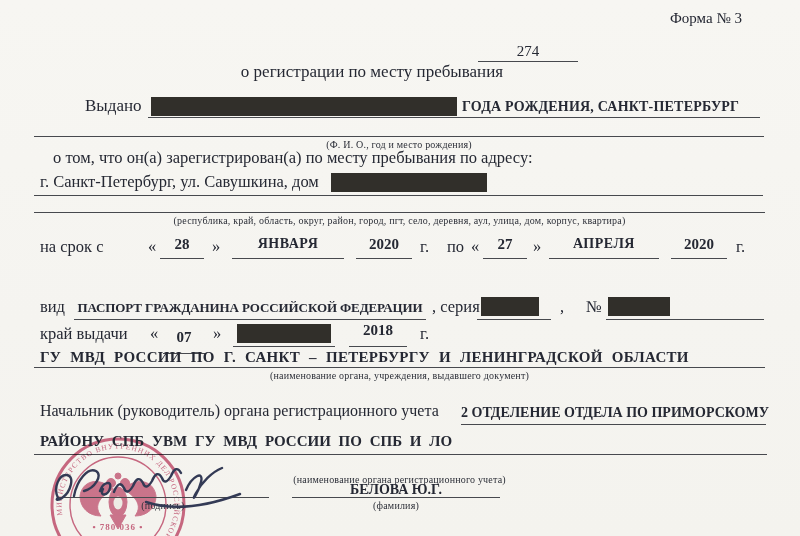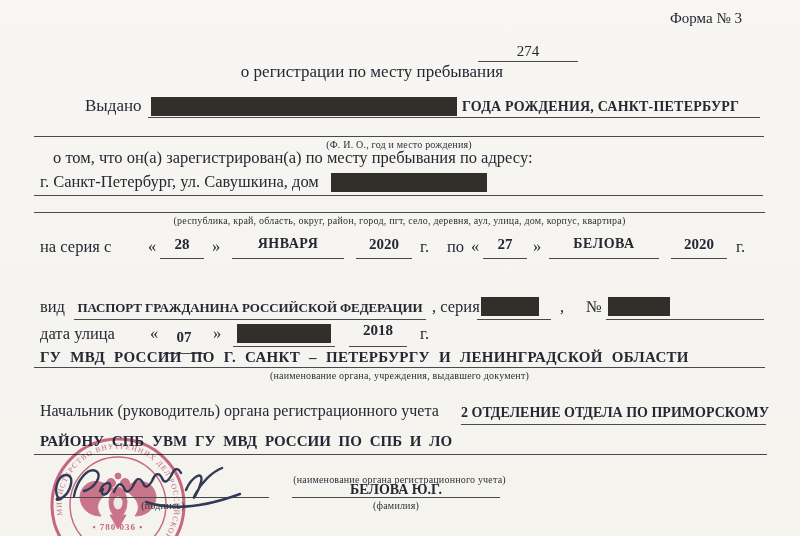--- a/index.html
+++ b/index.html
@@ -50,49 +50,49 @@
   <div class="cap" style="left:34px;top:139px;width:730px;">(Ф. И. О., год и место рождения)</div>
 
   <div class="txt" style="left:40px;top:148px;margin-left:13px;">о том, что он(а) зарегистрирован(а) по месту пребывания по адресу:</div>
 
   <div class="hr" style="left:34px;top:195px;width:729px;"></div>
   <div class="txt" style="left:40px;top:172px;">г. Санкт-Петербург, ул. Савушкина, дом</div>
   <div class="redact" style="left:331px;top:173px;width:156px;height:19px;"></div>
   <div class="hr" style="left:34px;top:212px;width:731px;"></div>
   <div class="cap" style="left:34px;top:215px;width:731px;">(республика, край, область, округ, район, город, пгт, село, деревня, аул, улица, дом, корпус, квартира)</div>
 
-  <div class="txt" style="left:40px;top:237px;">на серия с</div>
+  <div class="txt" style="left:40px;top:237px;">на срок с</div>
   <div class="q" style="left:148px;top:237px;">«</div>
   <div class="fill" style="left:160px;top:236px;width:44px;height:22px;font-size:15px;">28</div>
   <div class="q" style="left:212px;top:237px;">»</div>
   <div class="fill" style="left:232px;top:236px;width:112px;height:22px;font-size:14px;letter-spacing:.5px;">ЯНВАРЯ</div>
   <div class="fill" style="left:356px;top:236px;width:56px;height:22px;font-size:15px;">2020</div>
   <div class="txt" style="left:420px;top:237px;">г.</div>
   <div class="txt" style="left:447px;top:237px;">по</div>
   <div class="q" style="left:471px;top:237px;">«</div>
   <div class="fill" style="left:483px;top:236px;width:44px;height:22px;font-size:15px;">27</div>
   <div class="q" style="left:533px;top:237px;">»</div>
-  <div class="fill" style="left:549px;top:236px;width:110px;height:22px;font-size:14px;letter-spacing:.5px;">БЕЛОВА</div>
+  <div class="fill" style="left:549px;top:236px;width:110px;height:22px;font-size:14px;letter-spacing:.5px;">АПРЕЛЯ</div>
   <div class="fill" style="left:671px;top:236px;width:56px;height:22px;font-size:15px;">2020</div>
   <div class="txt" style="left:736px;top:237px;">г.</div>
 
 
   <div class="txt" style="left:40px;top:297px;">вид</div>
   <div class="fill" style="left:74px;top:292px;width:352px;height:27px;font-size:13px;letter-spacing:-.1px;line-height:32px;">ПАСПОРТ ГРАЖДАНИНА РОССИЙСКОЙ ФЕДЕРАЦИИ</div>
   <div class="txt" style="left:432px;top:297px;">, серия</div>
   <div class="abs" style="left:477px;top:294px;width:74px;height:25px;border-bottom:1.5px solid var(--line);">
     <div class="redact" style="left:4px;top:3px;width:58px;height:19px;"></div>
   </div>
   <div class="txt" style="left:560px;top:297px;">,</div>
   <div class="txt" style="left:586px;top:297px;">№</div>
   <div class="abs" style="left:606px;top:294px;width:158px;height:25px;border-bottom:1.5px solid var(--line);">
     <div class="redact" style="left:2px;top:3px;width:62px;height:19px;"></div>
   </div>
 
-  <div class="txt" style="left:40px;top:324px;">дата улица</div>
+  <div class="txt" style="left:40px;top:324px;">край выдачи</div>
   <div class="q" style="left:150px;top:324px;">«</div>
   <div class="fill" style="left:163px;top:322px;width:42px;height:24px;font-size:15px;margin-top:7px;">07</div>
   <div class="q" style="left:213px;top:324px;">»</div>
   <div class="abs" style="left:233px;top:321px;width:102px;height:25px;border-bottom:1.5px solid var(--line);">
     <div class="redact" style="left:4px;top:3px;width:94px;height:19px;"></div>
   </div>
   <div class="fill" style="left:349px;top:322px;width:58px;height:24px;font-size:15px;">2018</div>
   <div class="txt" style="left:420px;top:324px;">г.</div>
 
   <div class="hr" style="left:34px;top:367px;width:731px;"></div>

